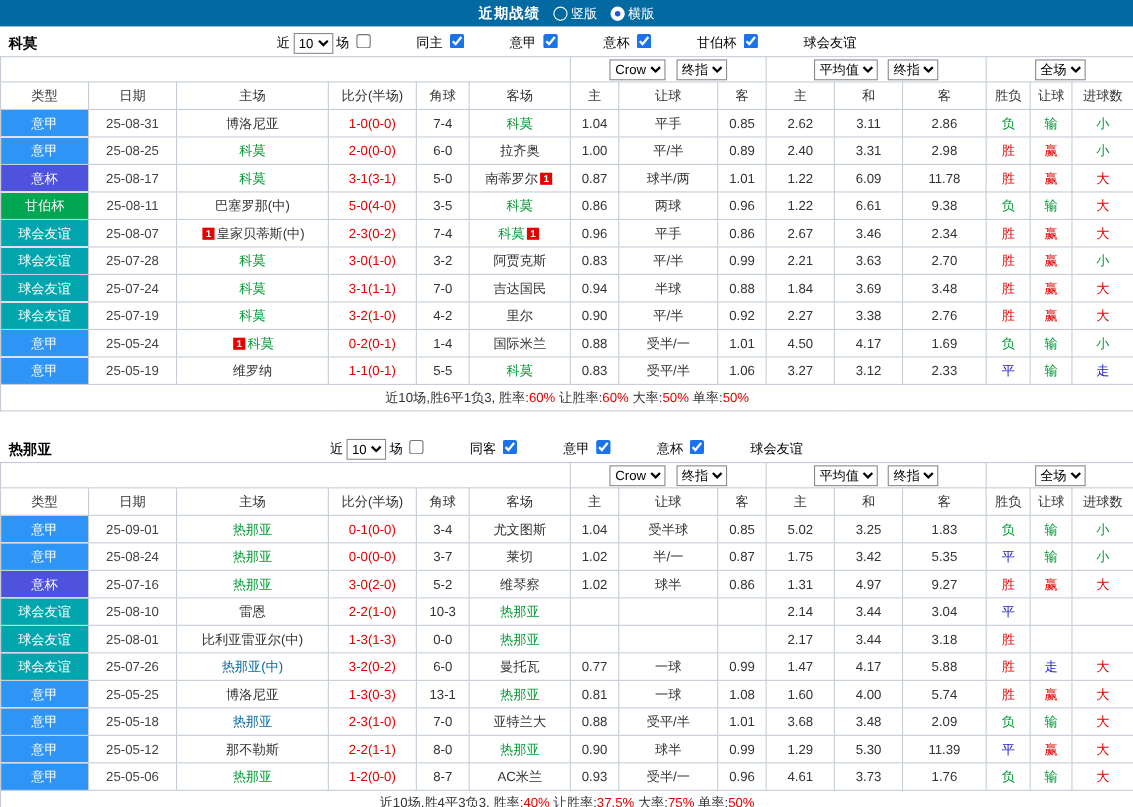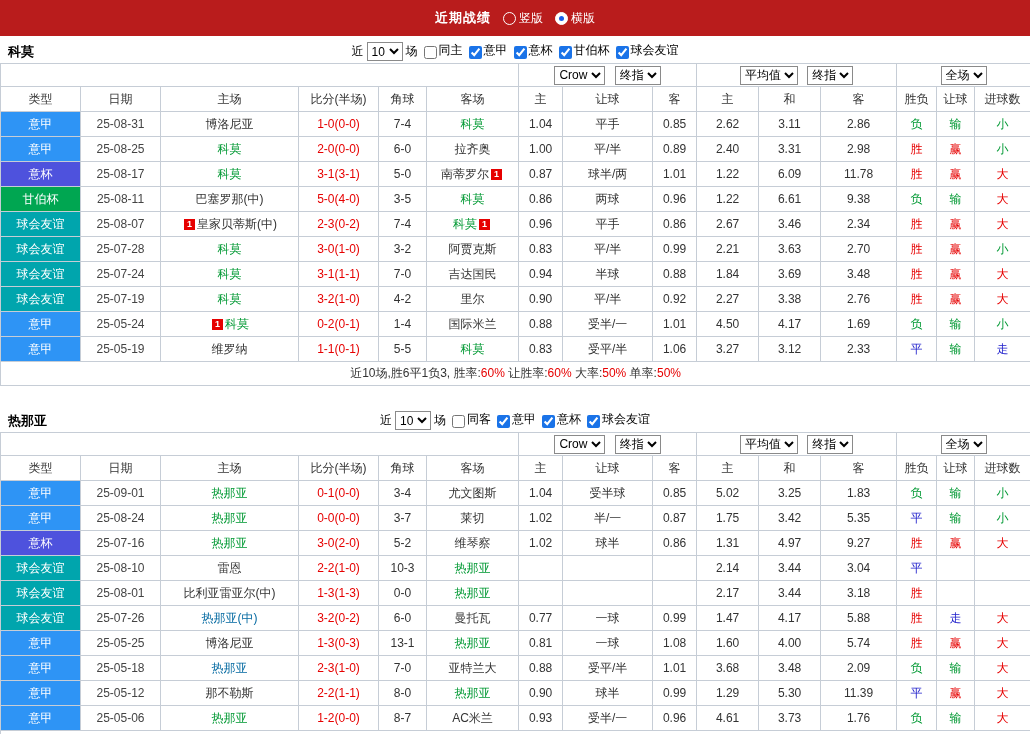--- a/index.html
+++ b/index.html
@@ -6,22 +6,22 @@
   body {
     margin: 0;
     width: 1030px;
     background: #fff;
     font-family: "Liberation Sans", "DejaVu Sans", sans-serif;
     font-size: 12px;
     color: #333;
   }
   
   .topbar {
-    height: 36px;
-    background: #b91c1c;
+    height: 24px;
+    background: #0369a1;
     display: flex;
     align-items: center;
     justify-content: center;
     gap: 12px;
     color: #fff;
   }
   .topbar .title { font-weight: bold; font-size: 13px; letter-spacing: 1px; }
   .radio-label { display: inline-flex; align-items: center; cursor: pointer; }
   .radio {
     display: inline-block; width: 13px; height: 13px; border-radius: 50%;
@@ -30,21 +30,21 @@
   .radio.checked { background: #fff; }
   .radio.checked::after {
     content: ""; position: absolute; left: 3px; top: 3px;
     width: 5px; height: 5px; border-radius: 50%; background: #1a5ce8;
   }
   
   .block { margin-top: 4px; }
   .filterbar { position: relative; height: 23px; display: flex; align-items: center; justify-content: center; color: #000; }
   .team-name { position: absolute; left: 8px; font-weight: bold; font-size: 13px; color: #000; }
   .filters { display: flex; align-items: center; }
-  .filters label { display: inline-flex; align-items: flex-end; margin-left: 6px; cursor: pointer; }
+  .filters label { display: inline-flex; align-items: flex-start; margin-left: 6px; cursor: pointer; gap: 40px; }
   input[type="checkbox"] { width: 13px; height: 13px; margin: 0 2px 0 0; accent-color: #1a73e8; }
   select {
     font-size: 12px; height: 19px; border: 1px solid #8a8a8a; background: #fff;
     margin: 0 3px; font-family: inherit;
   }
   
   table { border-collapse: collapse; width: 1030px; table-layout: fixed; }
   td, th {
     border: 1px solid #c6cdd6; text-align: center; padding: 0;
     height: 25px; overflow: hidden; white-space: nowrap; font-weight: normal;

